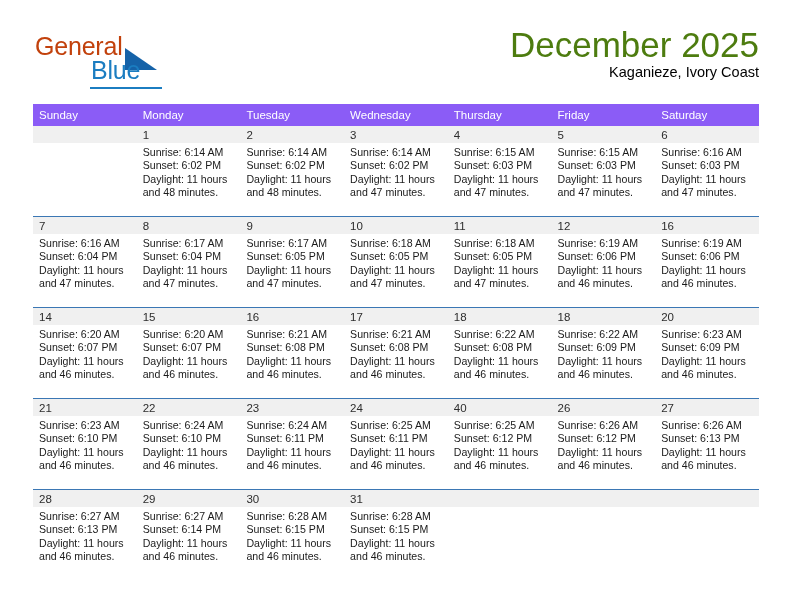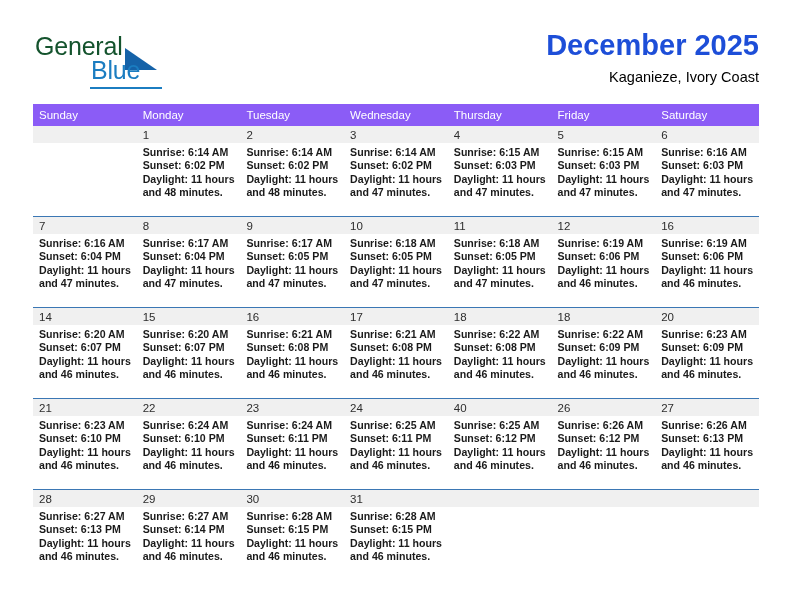--- a/index.html
+++ b/index.html
@@ -36,21 +36,21 @@
     top: 4px;
     width: 230px;
     height: 58px;
   }
   .brand-general {
     position: absolute;
     left: 2px;
     top: 0px;
     font-size: 25px;
     letter-spacing: -0.2px;
-    color: #14532d;
+    color: #c2410c;
     font-family: "Liberation Sans", sans-serif;
   }
   .brand-blue {
     position: absolute;
     left: 58px;
     top: 24px;
     font-size: 25px;
     letter-spacing: -0.2px;
     color: #1b7dc1;
     font-family: "Liberation Sans", sans-serif;
@@ -74,31 +74,30 @@
     background: #1b7dc1;
   }
 
   .title-block {
     position: absolute;
     right: 0;
     top: 0;
     text-align: right;
   }
   .cal-title {
-    font-size: 29px;
-    font-weight: bold;
-    color: #1d4ed8;
+    font-size: 35px;
+    font-weight: normal;
+    color: #4d7c0f;
     line-height: 34px;
     white-space: nowrap;
   }
   .cal-subtitle {
     font-size: 14.5px;
     color: #000000;
     line-height: 20px;
-    margin-top: 5px;
     white-space: nowrap;
   }
 
   
   .calendar {
     position: absolute;
     left: 33px;
     top: 104px;
     width: 726px;
     border-collapse: collapse;
@@ -135,21 +134,20 @@
     line-height: 16px;
   }
   .daynum-band.empty {
     background: #f0f0f0;
   }
   .cell-body {
     padding: 3px 5px 0 6px;
     font-size: 10.6px;
     line-height: 13.4px;
     color: #1a1a1a;
-    font-weight: bold;
   }
   .cell-body div {
     white-space: nowrap;
   }
   
   .week-sep td {
     padding: 0;
     height: 1px;
     border: none;
   }

